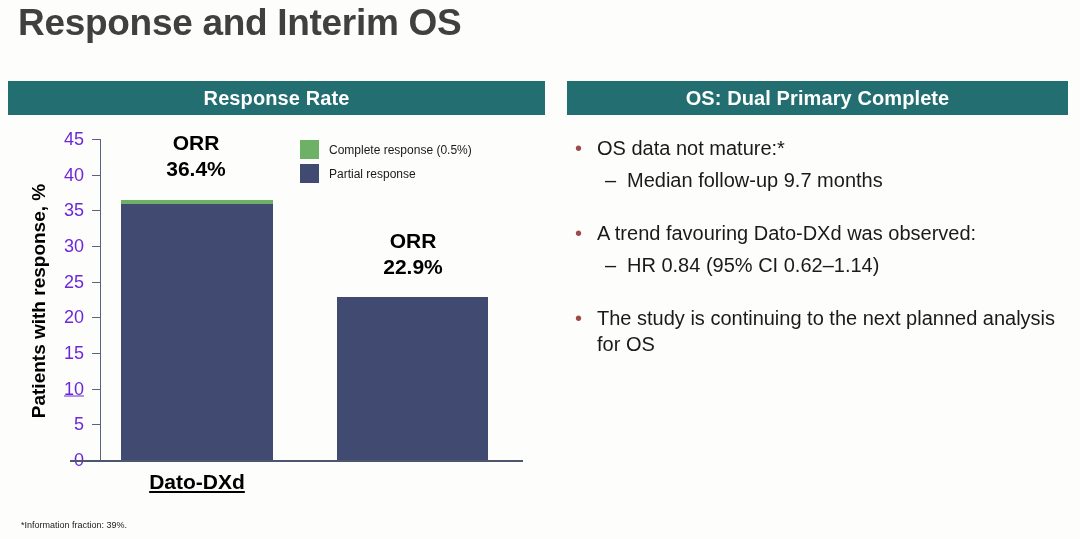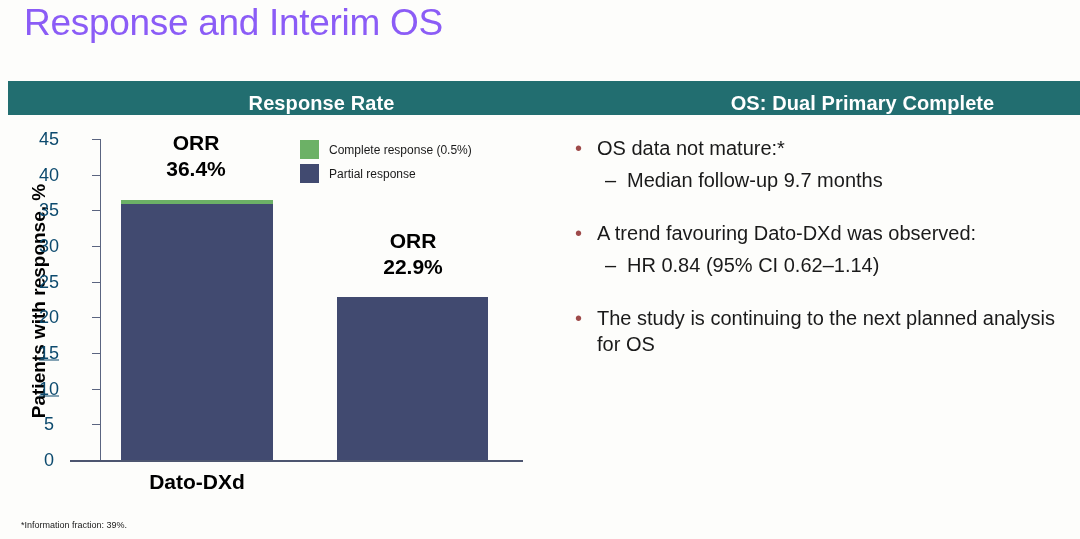--- a/index.html
+++ b/index.html
@@ -14,39 +14,37 @@
     overflow: hidden;
     position: relative;
   }
 
   
   .slide-title {
     position: absolute;
     left: 18px;
     top: 2px;
     font-size: 37px;
-    font-weight: normal;
-    color: #8b5cf6;
+    font-weight: bold;
+    color: #404040;
     letter-spacing: -0.3px;
     white-space: nowrap;
-    margin-left: 6px;
   }
 
   
   .panel-header {
     position: absolute;
     background: #226e70;
     color: #ffffff;
     font-size: 20px;
     font-weight: bold;
     display: flex;
-    align-items: flex-end;
+    align-items: center;
     justify-content: center;
     letter-spacing: 0.1px;
-    padding-left: 45px;
   }
   #left-header  { left: 8px;   top: 81px; width: 537px; height: 34px; }
   #right-header { left: 567px; top: 81px; width: 501px; height: 34px; }
 
   
   #chart-panel {
     position: absolute;
     left: 0; top: 118px;
     width: 556px; height: 421px;
   }
@@ -61,25 +59,25 @@
     font-weight: bold;
     color: #000;
   }
   .y-labels {
     position: absolute;
     left: 46px; top: 0;
     width: 38px; height: 342px;
   }
   .y-label {
     position: absolute;
-    right: 16px;
+    right: 0;
     transform: translateY(-50%);
     font-size: 18px;
-    color: #0c4a6e;
-    text-align: center;
+    color: #6d28d9;
+    text-align: right;
     width: 100%;
   }
   .tick {
     position: absolute;
     left: 92px;
     width: 8px;
     height: 1px;
     background: #5a6480;
   }
   .y-axis-line {
@@ -127,20 +125,21 @@
   #orr-icc  { left: 333px; top: 110px; width: 160px; }
 
   .cat-label {
     position: absolute;
     top: 350px;
     text-align: center;
     font-size: 21px;
     font-weight: bold;
     color: #000;
     line-height: 1.3;
+    text-decoration: underline;
   }
   #cat-dato { left: 101px; width: 192px; }
   #cat-icc  { left: 317px; width: 190px; }
 
   
   #legend {
     position: absolute;
     left: 300px; top: 22px;
   }
   .legend-row {
@@ -212,21 +211,21 @@
 </div>
 
 <div id="chart-panel">
 
   <div class="axis-title">Patients with response, %</div>
 
   <div class="y-labels" id="y-labels">
       <div class="y-label" style="top: 342px;">0</div>
       <div class="y-label" style="top: 306.333px;">5</div>
       <div class="y-label" style="top: 270.667px; text-decoration: underline;">10</div>
-      <div class="y-label" style="top: 235px; text-decoration: underline;">15</div>
+      <div class="y-label" style="top: 235px;">15</div>
       <div class="y-label" style="top: 199.333px;">20</div>
       <div class="y-label" style="top: 163.667px;">25</div>
       <div class="y-label" style="top: 128px;">30</div>
       <div class="y-label" style="top: 92.3333px;">35</div>
       <div class="y-label" style="top: 56.6667px;">40</div>
       <div class="y-label" style="top: 21px;">45</div>
     </div>
   <div id="y-ticks">
       <div class="tick" style="top: 342px;"></div>
       <div class="tick" style="top: 306.333px;"></div>

